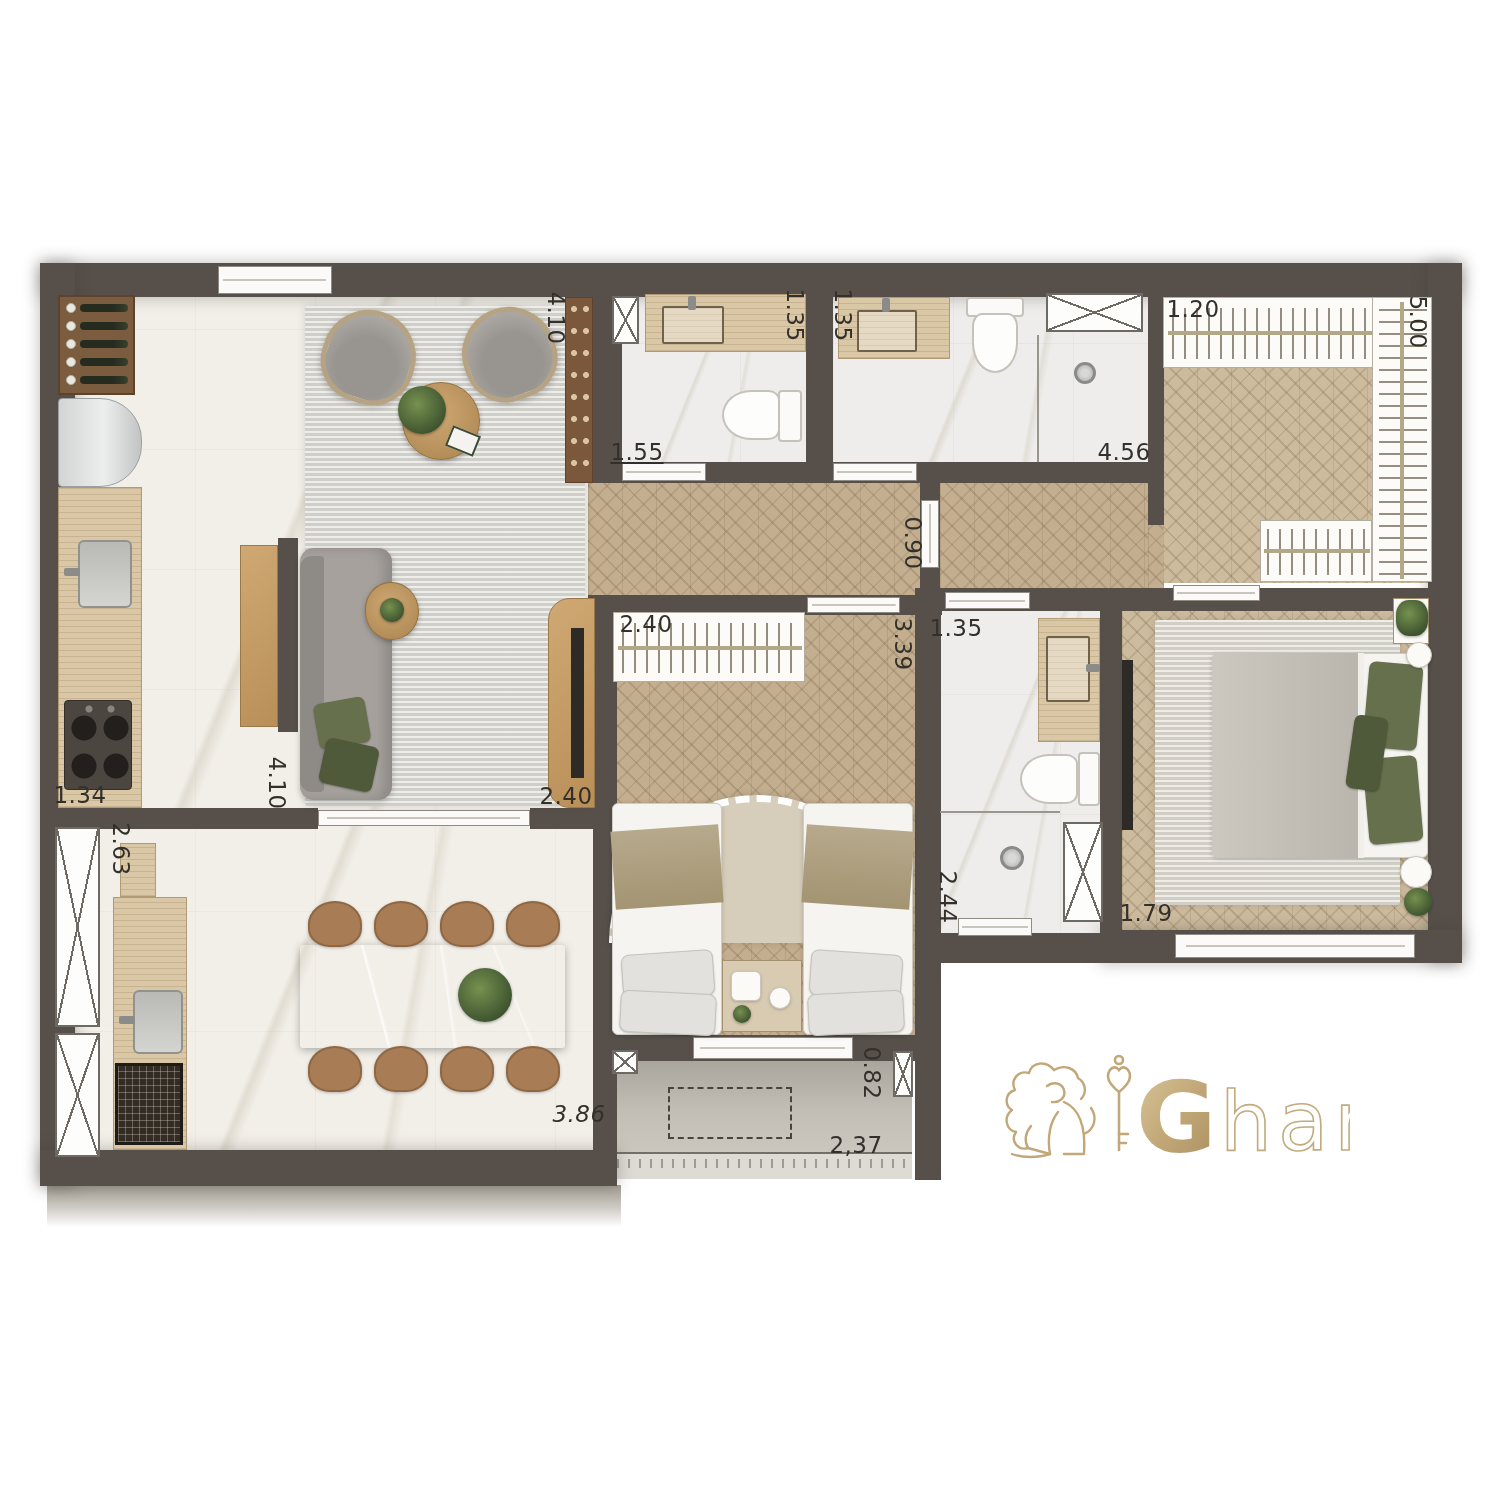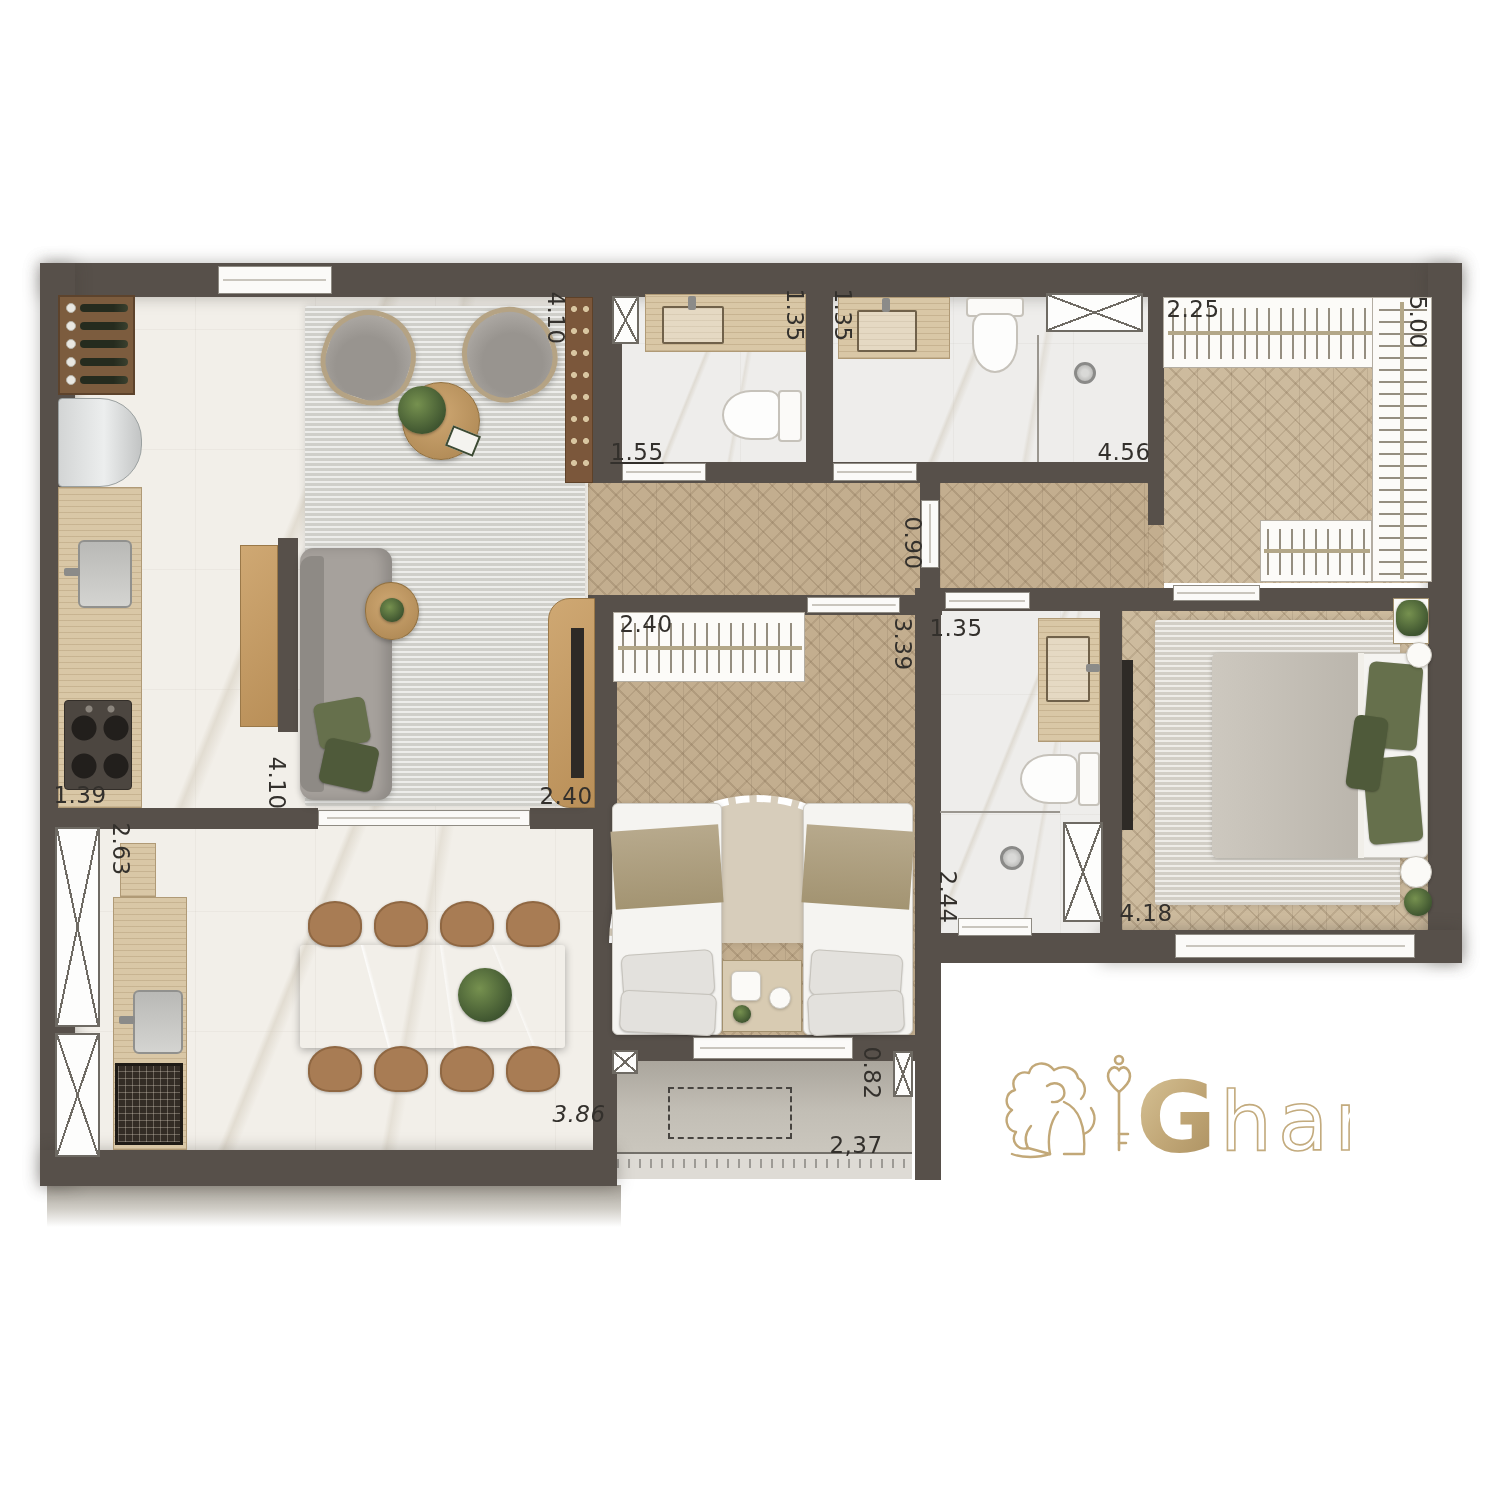--- a/index.html
+++ b/index.html
@@ -274,34 +274,34 @@
   <div class="plant" style="left:1396px;top:600px;width:32px;height:36px;border-radius:40%;"></div>
   <div class="whitedisc" style="left:1406px;top:642px;width:26px;height:26px;"></div>
   <div class="whitedisc" style="left:1400px;top:856px;width:32px;height:32px;"></div>
   <div class="plant" style="left:1404px;top:888px;width:28px;height:28px;"></div>
 
   <div class="dashedbox" style="left:668px;top:1087px;width:124px;height:52px;"></div>
 
   <div class="dim v" style="left:556px;top:318px;">4.10</div>
   <div class="dim v" style="left:795px;top:315px;">1.35</div>
   <div class="dim v" style="left:843px;top:315px;">1.35</div>
-  <div class="dim" style="left:1193px;top:309px;">2.25</div>
+  <div class="dim" style="left:1193px;top:309px;">1.20</div>
   <div class="dim v" style="left:1418px;top:322px;">5.00</div>
   <div class="dim" style="left:637px;top:452px;text-decoration:underline;">1.55</div>
   <div class="dim" style="left:1124px;top:452px;">4.56</div>
   <div class="dim v" style="left:913px;top:543px;">0.90</div>
   <div class="dim" style="left:646px;top:624px;">2.40</div>
   <div class="dim v" style="left:903px;top:644px;">3.39</div>
   <div class="dim" style="left:956px;top:628px;">1.35</div>
-  <div class="dim" style="left:80px;top:795px;">1.39</div>
+  <div class="dim" style="left:80px;top:795px;">1.34</div>
   <div class="dim v" style="left:277px;top:783px;">4.10</div>
   <div class="dim" style="left:566px;top:796px;">2.40</div>
   <div class="dim v" style="left:121px;top:849px;">2.63</div>
   <div class="dim v" style="left:948px;top:897px;">2.44</div>
-  <div class="dim" style="left:1146px;top:913px;">4.18</div>
+  <div class="dim" style="left:1146px;top:913px;">1.79</div>
   <div class="dim" style="left:579px;top:1114px;font-style:italic;">3.86</div>
   <div class="dim v" style="left:872px;top:1073px;">0.82</div>
   <div class="dim" style="left:856px;top:1145px;">2,37</div>
 
   <div style="left:998px;top:1050px;width:352px;height:132px;">
     <svg width="352" height="132" viewBox="0 0 352 132">
       <defs>
         <linearGradient id="gold" x1="0" y1="0" x2="1" y2="1">
           <stop offset="0" stop-color="#d9c69a"></stop>
           <stop offset="0.5" stop-color="#c2a878"></stop>

